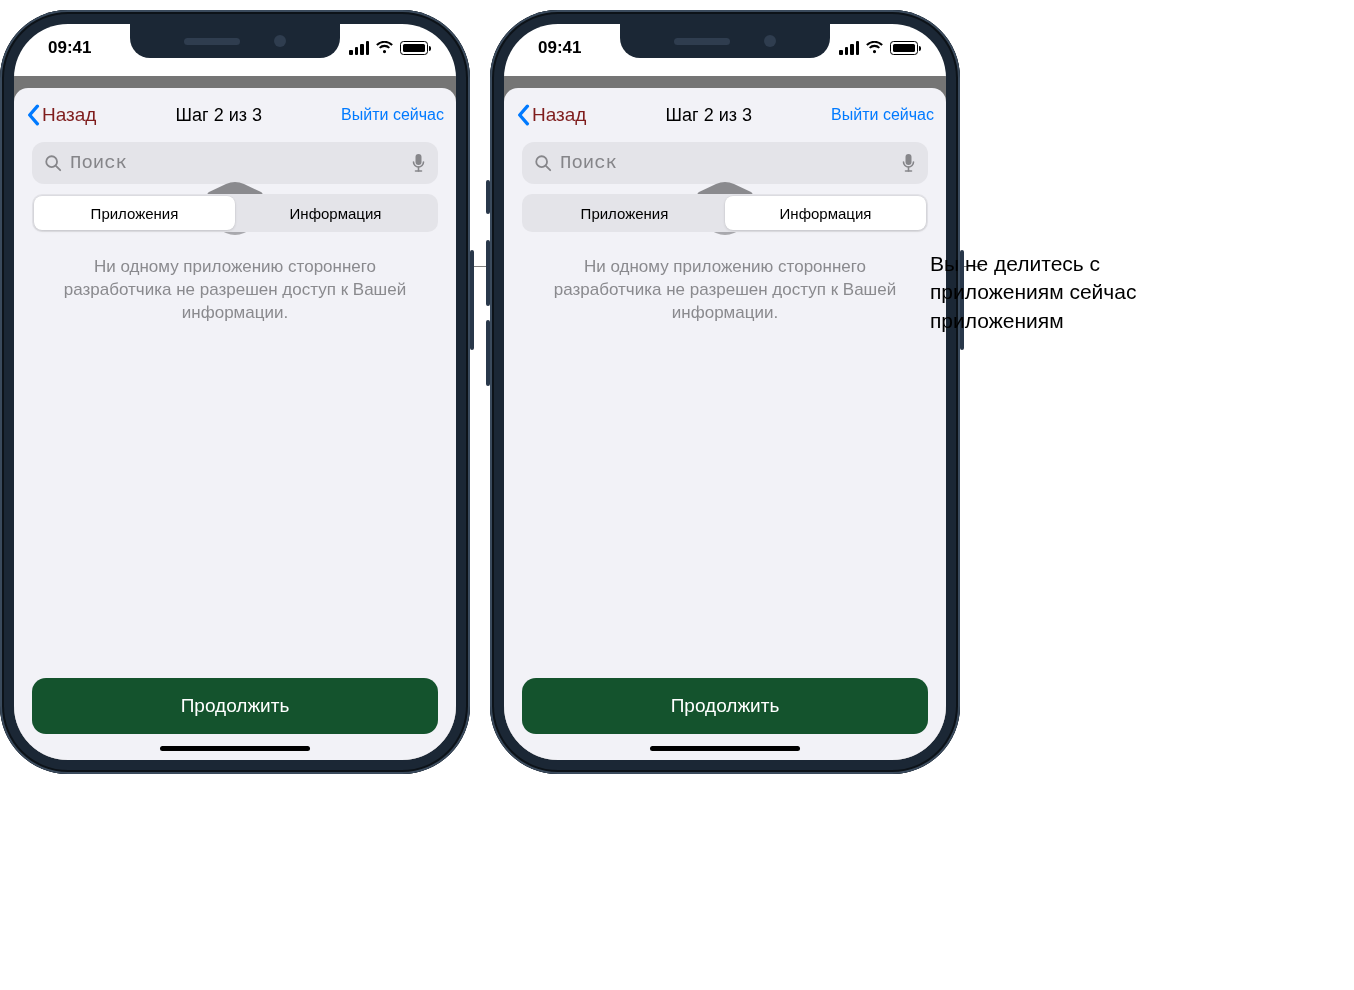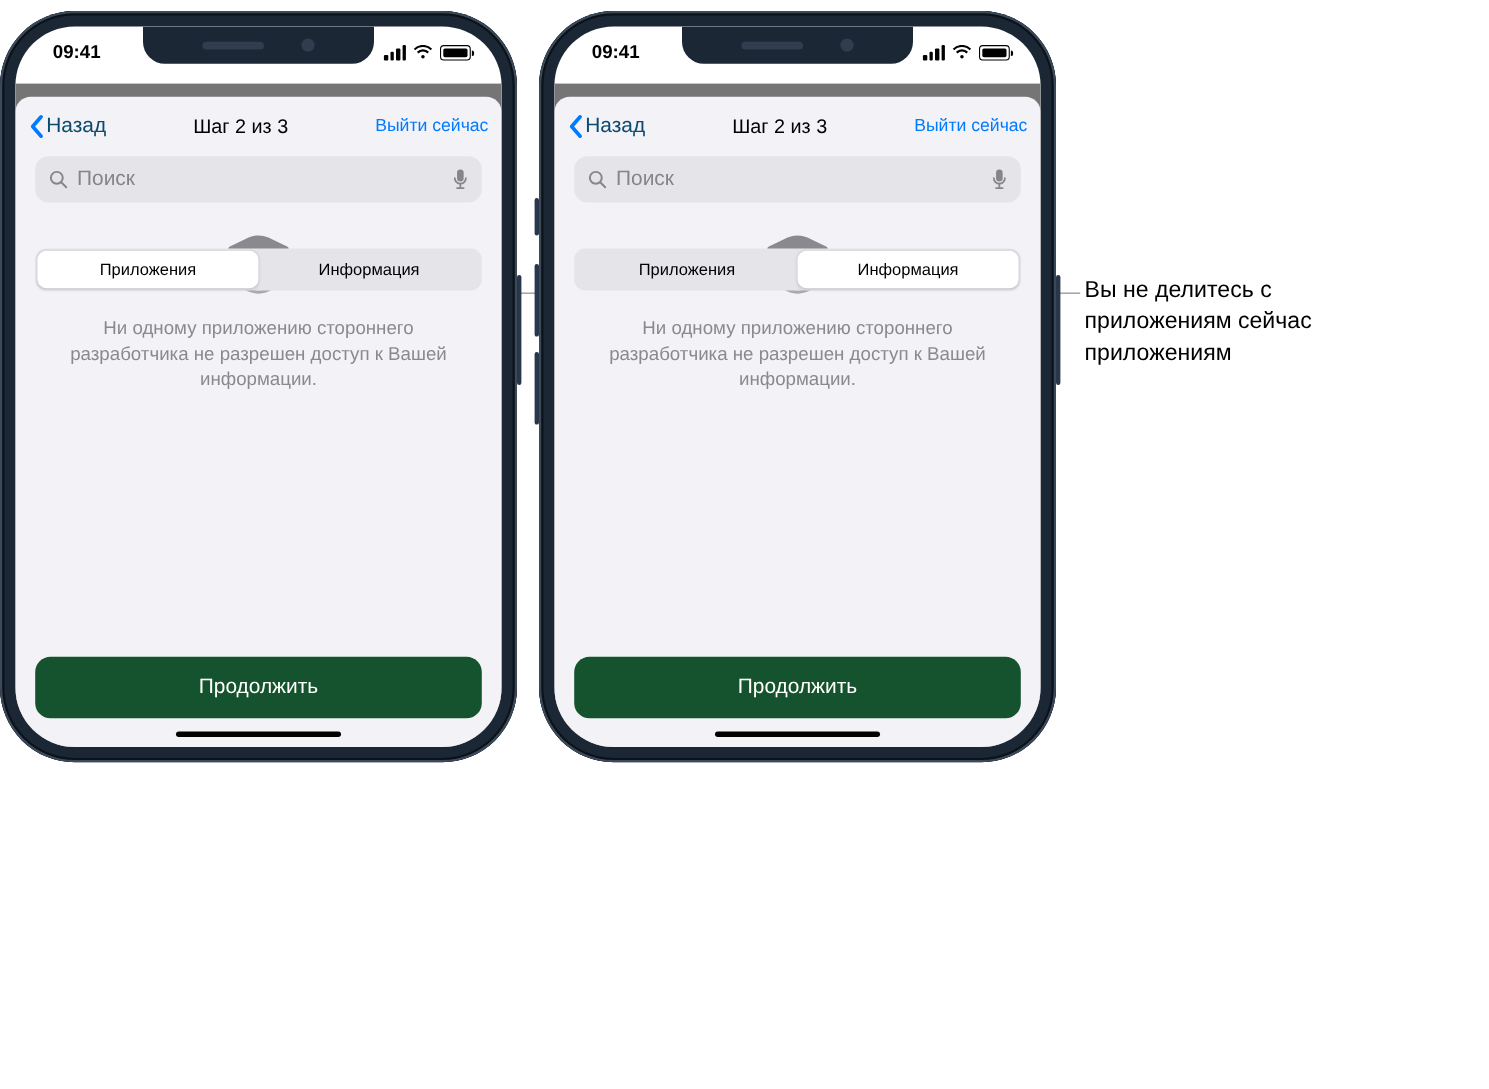--- a/index.html
+++ b/index.html
@@ -10,21 +10,21 @@
     font-family: -apple-system, "Helvetica Neue", Helvetica, Arial, sans-serif;
     position: relative;
     overflow: hidden;
   }
   .stage { position: relative; width: 100%; height: 100%; }
 
   
   .phone {
     position: absolute;
     width: 470px;
-    height: 683px;
+    height: 764px;
     top: 10px;
     background: #1b2735;
     border-radius: 68px;
     padding: 14px;
     box-shadow: inset 0 0 0 2px #3a4a5c, inset 0 0 0 4px #0c1218;
   }
   .phone.left  { left: 0; }
   .phone.right { left: 490px; }
 
   
@@ -93,52 +93,51 @@
     overflow:hidden;
   }
 
   
   .navbar {
     height: 54px;
     display:flex; align-items:center; justify-content:space-between;
     padding: 0 12px;
     font-size: 19px;
   }
-  .nav-back { display:flex; align-items:center; gap:2px; color:#0c4a6e; }
+  .nav-back { display:flex; align-items:center; gap:2px; color:#7f1d1d; }
   .nav-back svg { display:block; }
   .nav-title { font-weight:400; color:#000; font-size:18px; }
   .nav-action { color:#007aff; font-size:16px; }
 
   
   .search-wrap { padding: 0 18px 10px; }
   .search {
     background:#e4e4e9;
     border-radius:12px;
     height:42px;
     display:flex; align-items:center;
     padding:0 12px;
     gap:8px;
     color:#858589;
   }
   .search input {
     flex:1; border:none; background:transparent; outline:none;
-    font-size:19px; color:#000;
+    font-size:19px; color:#000;font-family:Liberation Mono, monospace;
   }
   .search input::placeholder { color:#858589; }
 
   
   .seg-wrap { padding: 0 18px 8px; }
   .segmented {
     background:#e4e4e9;
     border-radius:10px;
     padding:2px;
     display:flex;
     height:38px;
     position:relative;
-    margin-top:32px;
   }
   .seg-item {
     flex:1; display:flex; align-items:center; justify-content:center;
     font-size:15px; color:#000; border-radius:8px;
     position:relative; z-index:2;
   }
   .seg-item.active {
     background:#fff;
     box-shadow: 0 1px 3px rgba(0,0,0,0.12), 0 0 0 0.5px rgba(0,0,0,0.04);
     font-weight:500;
@@ -165,21 +164,21 @@
 
   
   .home-ind {
     position:absolute; bottom:9px; left:50%; transform:translateX(-50%);
     width:150px; height:5px; background:#000; border-radius:3px;
   }
 
   
   .callout {
     position:absolute;
-    left: 986px; top: 250px;
+    left: 930px; top: 250px;
     font-size: 21px;
     color:#000;
     line-height:1.35;
     max-width: 360px;
   }
   .callout-line {
     position:absolute;
     background:#808080;
   }
   

